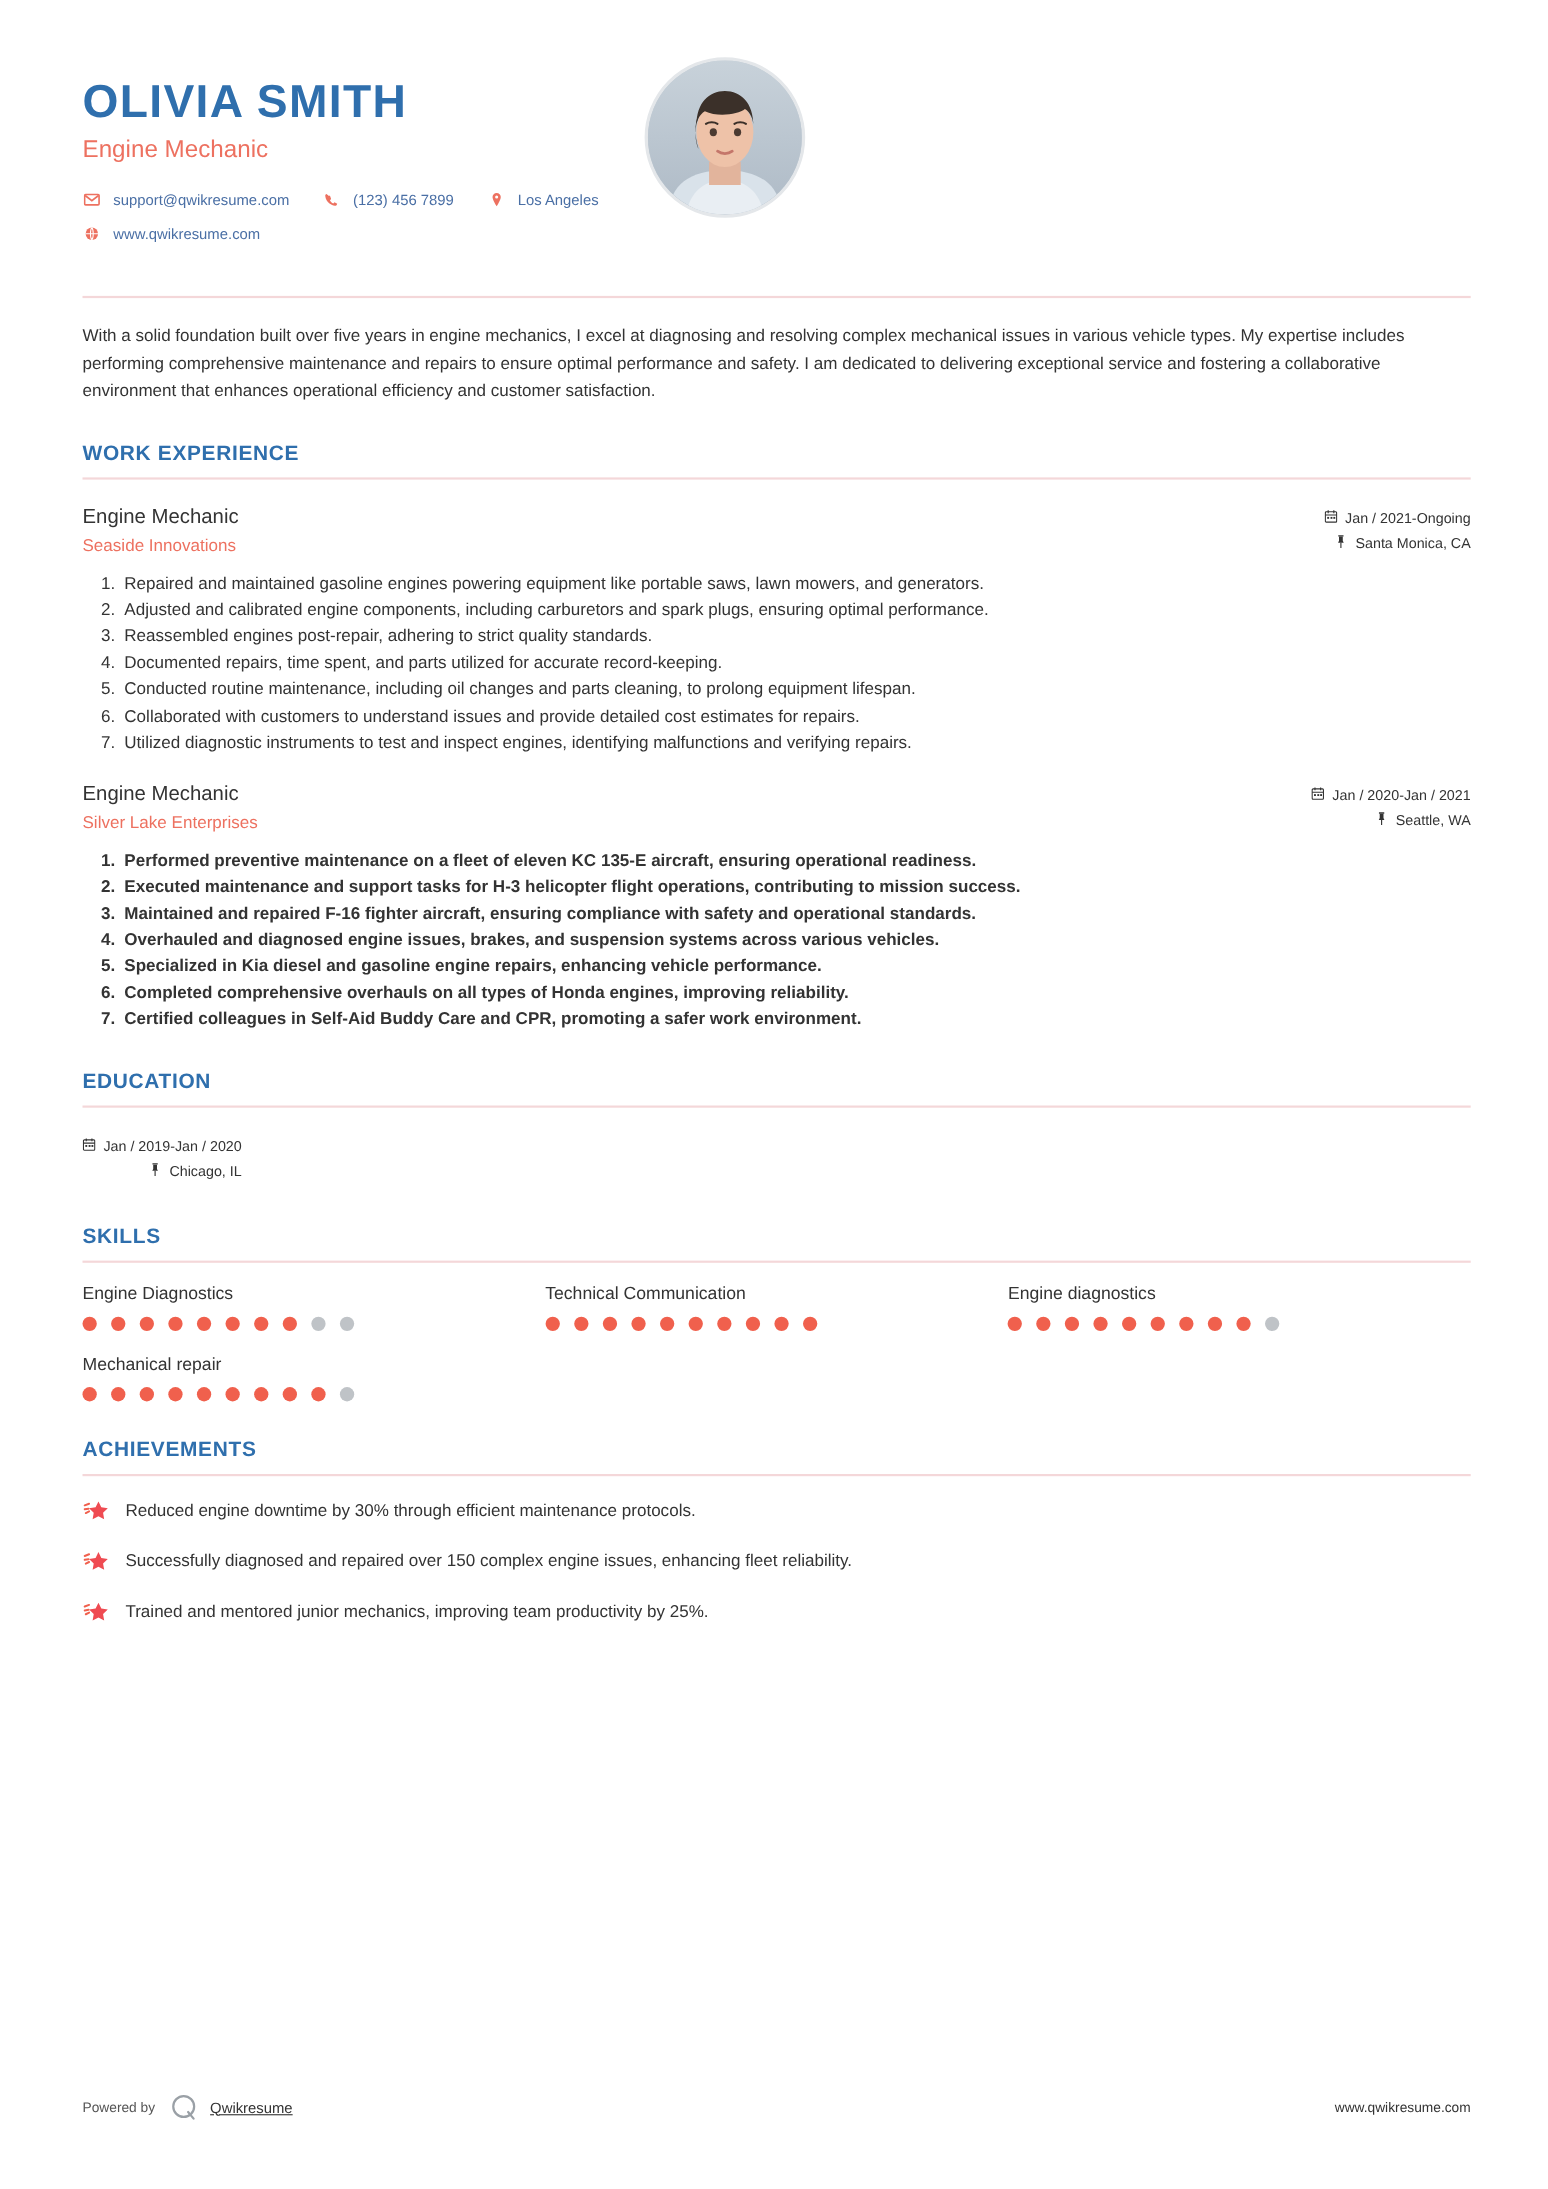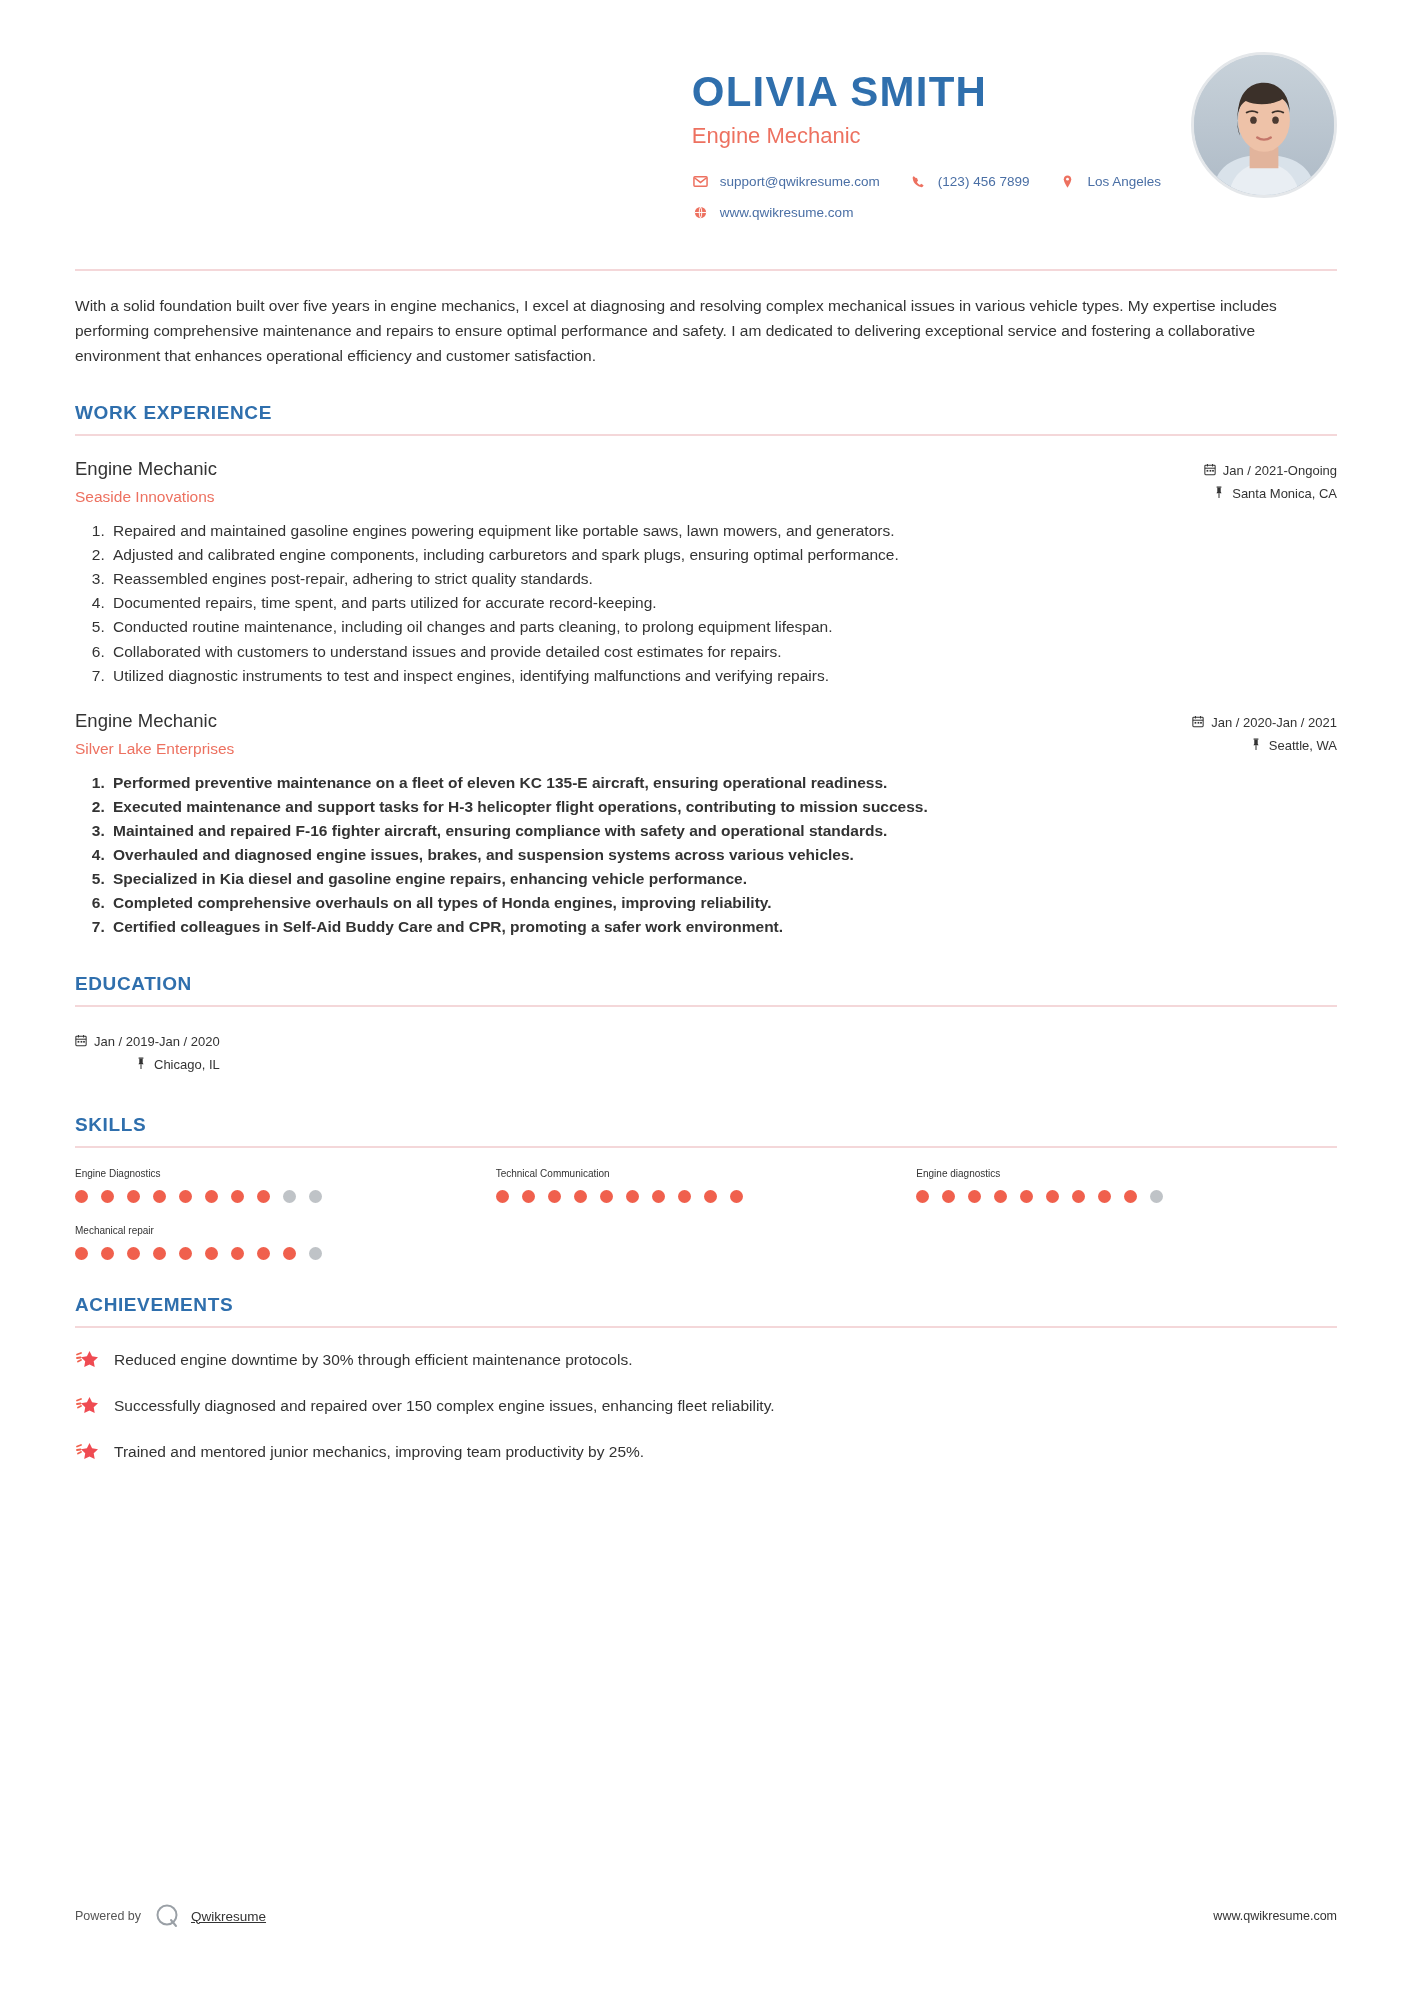--- a/index.html
+++ b/index.html
@@ -6,21 +6,21 @@
   body {
     width:1407px; height:1990px;
     background:#ffffff;
     font-family:"Liberation Sans", sans-serif;
     color:#333;
     position:relative;
   }
   .page { padding:52px 70px 0 75px; position:relative; height:100%; }
 
   
-  .header { display:flex; justify-content:flex-end; align-items:flex-start; }
+  .header { display:flex; justify-content:flex-start; align-items:flex-start;gap:12px; }
   .header-left { padding-top:18px; }
   .name {
     font-size:42px; font-weight:bold; color:#2f6fad;
     letter-spacing:1.2px; line-height:1.05;
   }
   .role { font-size:22px; color:#ed7160; margin-top:9px; font-weight:400; }
   .contact-rows { margin-top:24px; }
   .contact-row { display:flex; align-items:center; margin-bottom:14px; }
   .contact-item { display:flex; align-items:center; margin-right:30px; }
   .contact-icon {
@@ -70,21 +70,21 @@
   }
   ol.bullets.bold li { font-weight:bold; }
 
   .entry-desc { font-size:15.5px; color:#333; margin-top:9px; line-height:1.5; }
 
   
   .skills-grid {
     margin-top:20px; display:grid; grid-template-columns:repeat(3,1fr);
     row-gap:22px;
   }
-  .skill-name { font-size:10px; color:#333; margin-bottom:11px; }
+  .skill-name { font-size:16px; color:#333; margin-bottom:11px; }
   .dots { display:flex; gap:13px; }
   .dot { width:13px; height:13px; border-radius:50%; background:#bfc3c7; }
   .dot.on { background:#f0604d; }
 
   
   .ach-list { margin-top:20px; }
   .ach-item { display:flex; align-items:center; margin-bottom:22px; }
   .ach-icon { width:24px; height:24px; margin-right:15px; flex:none; }
   .ach-icon svg { width:24px; height:24px; }
   .ach-text { font-size:15.5px; color:#333; }

